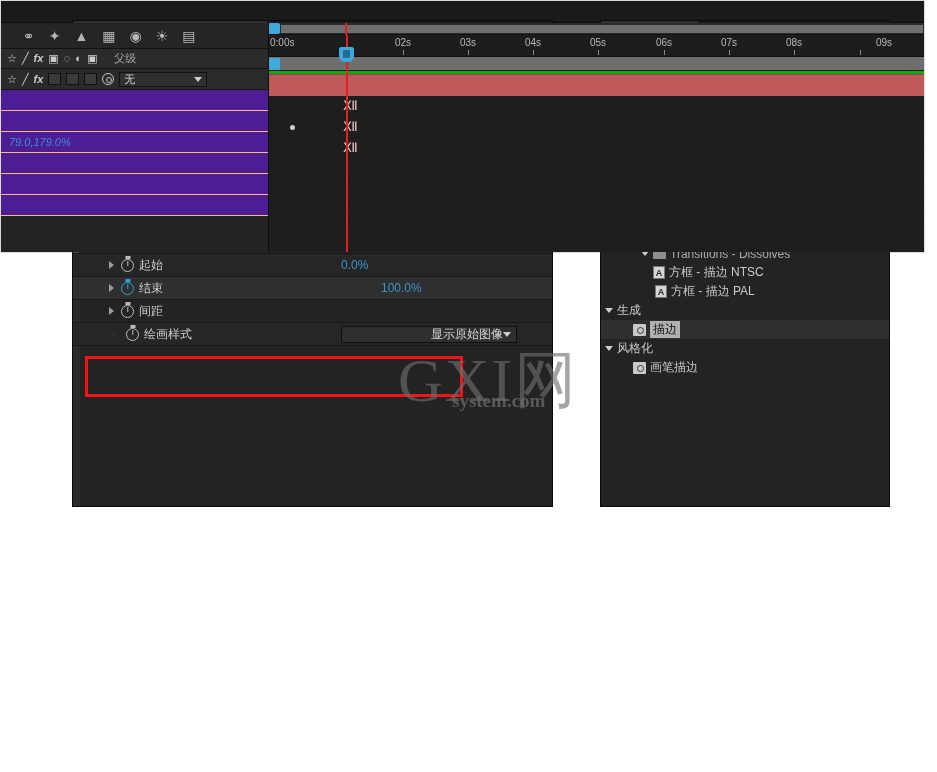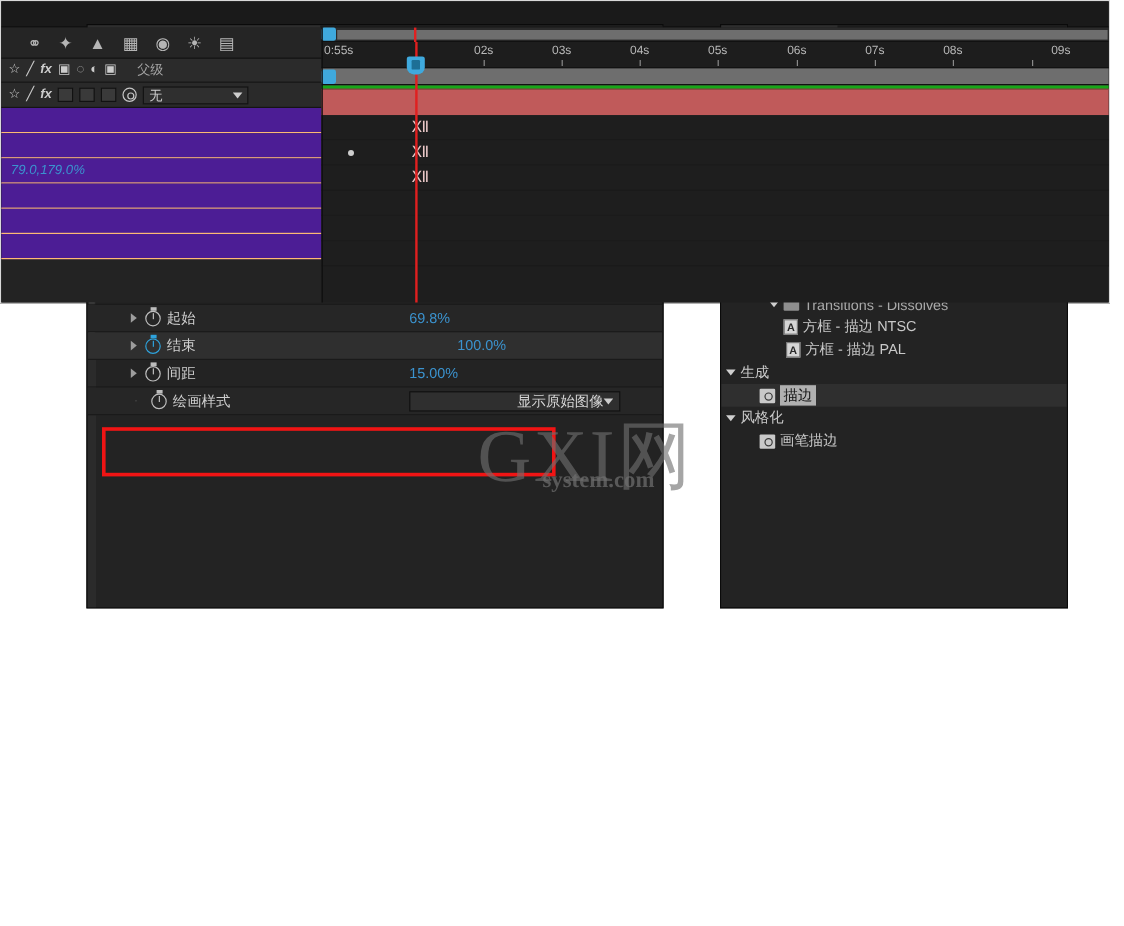--- a/index.html
+++ b/index.html
@@ -397,43 +397,40 @@
         </div>
       </div>
 
       <div class="fx-row alt">
         <div class="col-name">
           <span class="tri"></span>
           <span class="stopwatch"></span>
           <span class="prop-label">起始</span>
         </div>
         <div class="col-val">
-          <span class="val-link">69.8%</span>
+          <span class="val-link">0.0%</span>
         </div>
       </div>
 
       <div class="fx-row sel">
         <div class="col-name">
           <span class="tri"></span>
           <span class="stopwatch active"></span>
           <span class="prop-label">结束</span>
         </div>
         <div class="col-val">
           <span class="val-link">100.0%</span>
         </div>
       </div>
 
       <div class="fx-row">
         <div class="col-name">
           <span class="tri"></span>
           <span class="stopwatch"></span>
           <span class="prop-label">间距</span>
-        </div>
-        <div class="col-val">
-          <span class="val-link">15.00%</span>
         </div>
       </div>
 
       <div class="fx-row alt">
         <div class="col-name">
           <span class="dot-dim">·</span>
           <span class="stopwatch"></span>
           <span class="prop-label">绘画样式</span>
         </div>
         <div class="col-val">
@@ -600,21 +597,21 @@
 
       <div class="tl-right">
 
         <div class="ruler-top">
           <span class="blue-cap" style="left:0;top:0;"></span>
           <span style="position:absolute;left:13px;right:1px;top:2px;height:8px;background:#6e6e6e;"></span>
           <span style="position:absolute;left:77px;top:0;width:2px;height:12px;background:#e02020;"></span>
         </div>
 
         <div class="ruler">
-          <span class="time-code">0:55s</span>
+          <span class="time-code">0:00s</span>
           <span class="tick-label" style="left:127px;">02s</span>
           <span class="tick-mark" style="left:135px;"></span>
           <span class="tick-label" style="left:192px;">03s</span>
           <span class="tick-mark" style="left:200px;"></span>
           <span class="tick-label" style="left:257px;">04s</span>
           <span class="tick-mark" style="left:265px;"></span>
           <span class="tick-label" style="left:322px;">05s</span>
           <span class="tick-mark" style="left:330px;"></span>
           <span class="tick-label" style="left:388px;">06s</span>
           <span class="tick-mark" style="left:396px;"></span>

